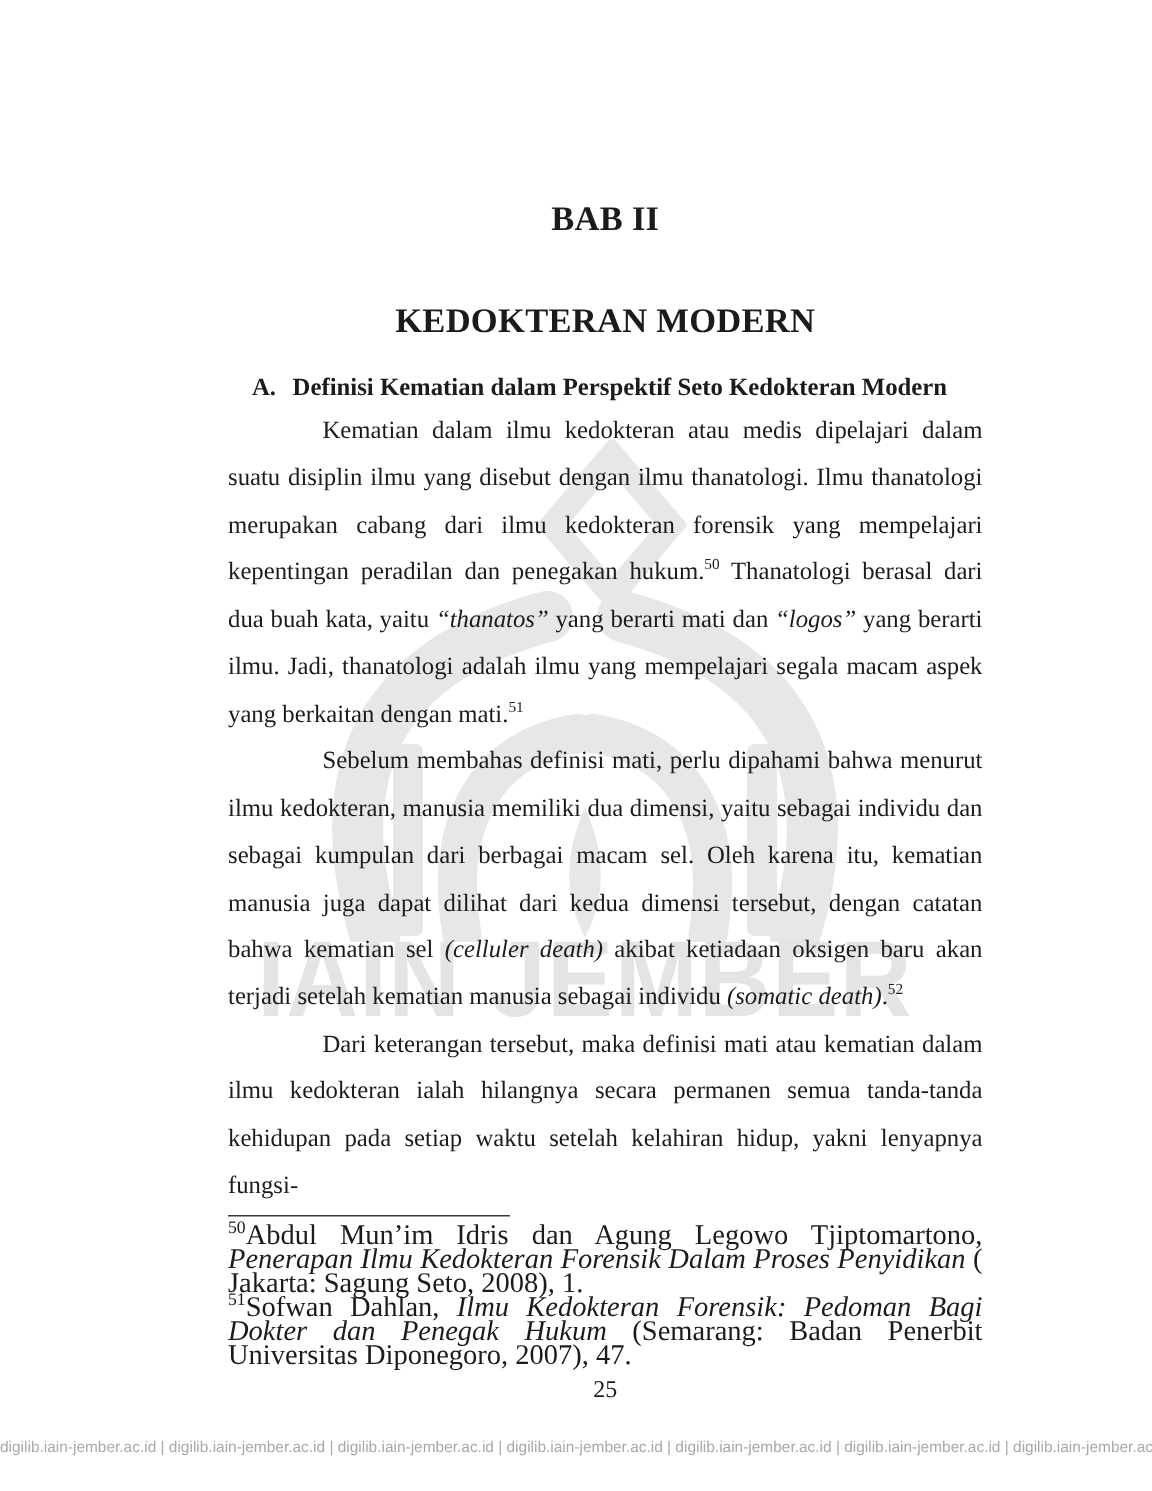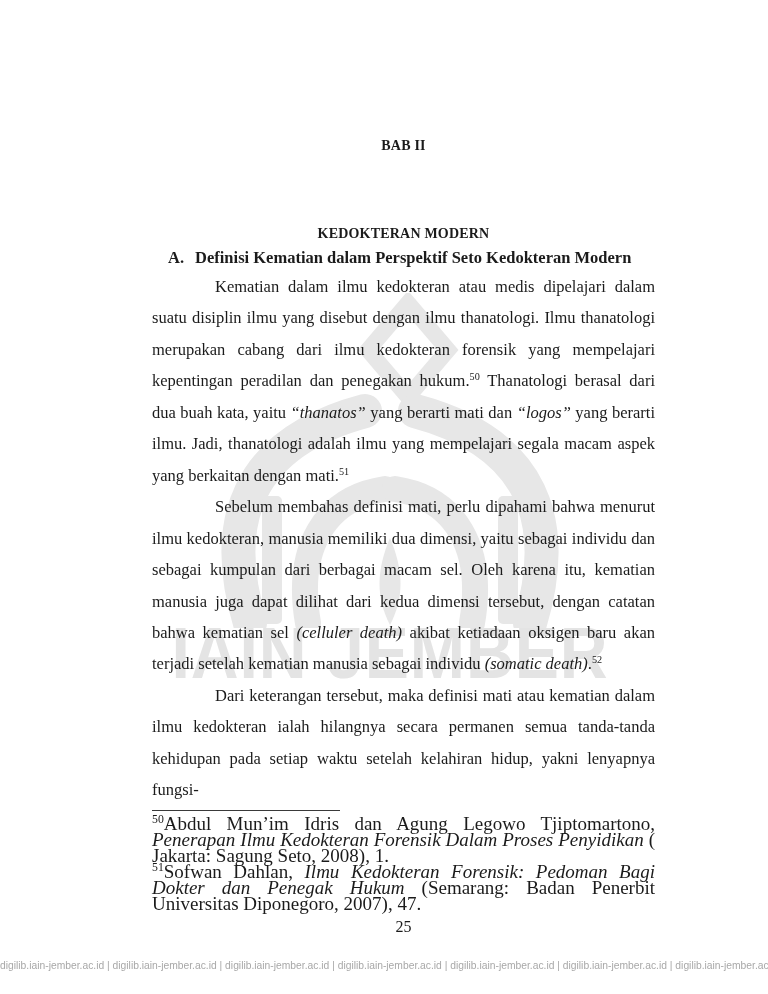--- a/index.html
+++ b/index.html
@@ -43,27 +43,27 @@
 
   
   .content-layer { position: absolute; inset: 0; z-index: 1; }
 
   .h-center {
     position: absolute;
     left: 152px;
     width: 503px;
     text-align: center;
     font-weight: bold;
-    font-size: 14px;
+    font-size: 23px;
     line-height: 19px;
     letter-spacing: 0.2px;
   }
   .h1 { top: 136px; }
   .h2 { top: 174px; }
-  .h3 { top: 224px; }
+  .h3 { top: 204px; }
 
   .section-heading {
     position: absolute;
     left: 168px;
     top: 248px;
     width: 487px;
     font-weight: bold;
     font-size: 16.5px;
     line-height: 19px;
     display: flex;

